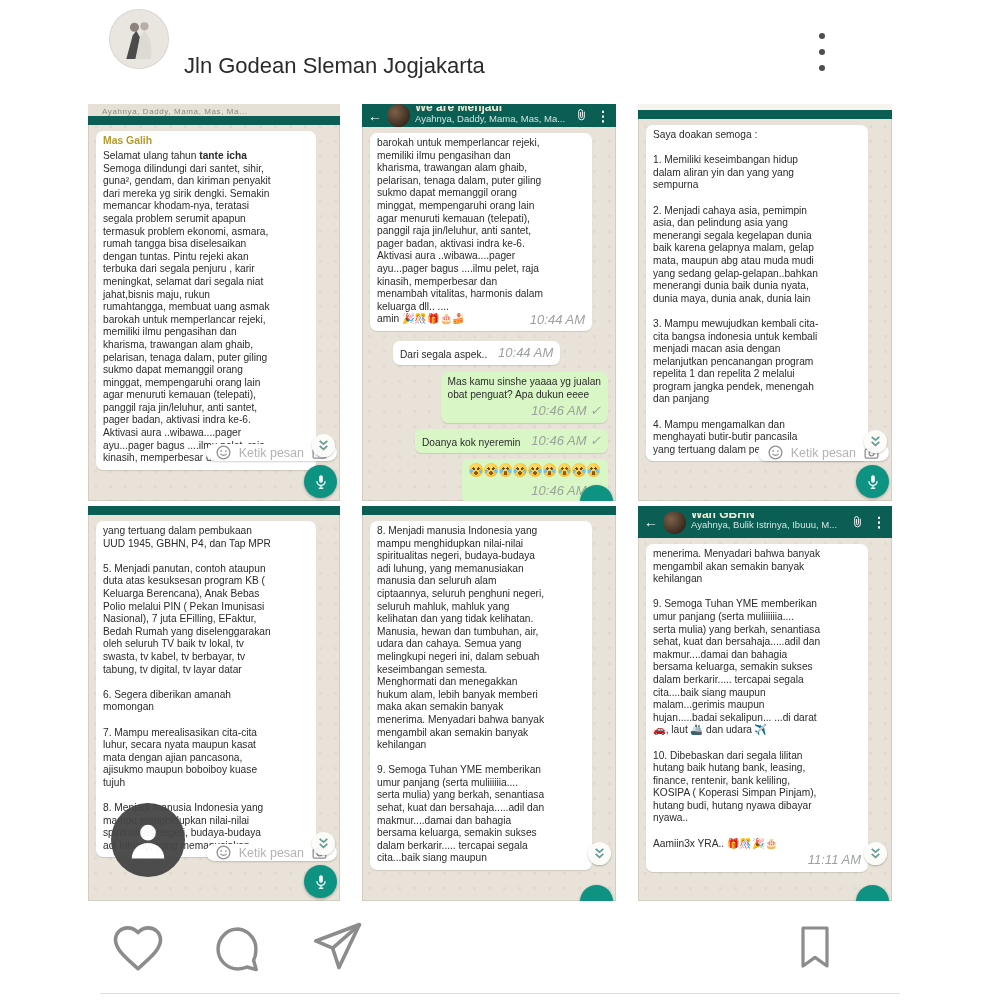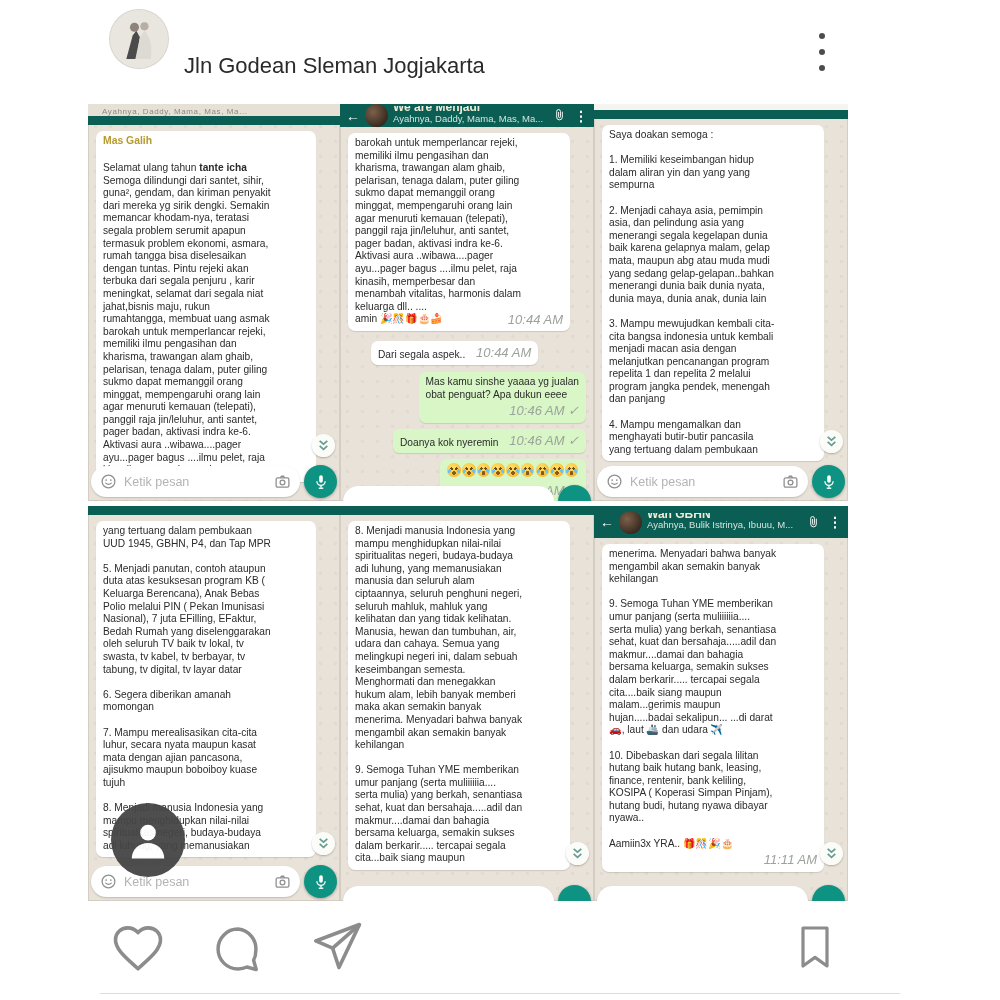--- a/index.html
+++ b/index.html
@@ -10,21 +10,21 @@
   .post-header{position:absolute;top:0;left:0;right:0;height:96px;background:#fff;}
   .avatar{position:absolute;left:110px;top:10px;width:58px;height:58px;border-radius:50%;
           overflow:hidden;background:#e9e6e1;box-shadow:0 0 0 1px #d8d5d0;}
   .username{position:absolute;left:190px;top:18px;font-size:27px;font-weight:bold;color:#1c1c1c;}
   .location{position:absolute;left:184px;top:53px;font-size:22px;color:#2a2a2a;}
   .menu-dots{position:absolute;left:812px;top:33px;width:20px;display:flex;flex-direction:column;gap:10px;align-items:center;cursor:pointer;}
   .menu-dots i{width:6px;height:6px;border-radius:50%;background:#4d4d4d;}
 
   
   .collage{position:absolute;left:88px;top:104px;width:776px;height:797px;display:grid;
-           grid-template-columns:252px 254px 254px;grid-template-rows:397px 395px;gap:5px 0;background:#fff;}
+           grid-template-columns:252px 254px 254px;grid-template-rows:397px 395px;gap:5px 22px;background:#fff;}
   .panel{position:relative;overflow:hidden;background:#e9e2d8;
          background-image:radial-gradient(circle, rgba(90,80,60,.05) 1.4px, transparent 1.6px);
          background-size:15px 15px;box-shadow:inset 0 0 0 1px rgba(0,0,0,.09);
          font-size:10.2px;color:#2b2b2b;}
 
   .wa-strip{height:9px;background:#0b5e54;}
   .white-sliver{height:6px;background:#f6f4ef;}
   .p1-sliver{height:12px;background:#e7e0d6;overflow:hidden;padding:0 14px;white-space:nowrap;}
   .p1-sliver span{display:block;margin-top:3px;font-size:8px;color:rgba(70,80,72,.6);letter-spacing:.6px;}
 
@@ -39,39 +39,39 @@
   .wa-sub{font-size:9.5px;color:#d3e4e0;white-space:nowrap;overflow:hidden;text-overflow:ellipsis;}
   .wa-clip{flex:none;width:15px;height:15px;}
   .wa-menu{flex:none;font-size:14px;font-weight:bold;padding-left:2px;}
 
   .bubble{position:relative;background:#fff;border-radius:7px;padding:4px 7px 5px;
           margin:6px 24px 4px 8px;box-shadow:0 1px 1px rgba(0,0,0,.12);}
   .bubble.fit{display:inline-block;margin-right:auto;max-width:200px;margin-left:31px;}
   .bubble.green{background:#d9f7c6;margin:3px 8px 3px 44px;align-self:flex-end;}
   .bubble.green.fit2{display:block;width:fit-content;margin-left:auto;border-radius:6px;}
   .flexcol{display:flex;flex-direction:column;align-items:stretch;}
-  .sender{color:#b79a2e;font-weight:bold;font-size:10.4px;margin-bottom:16px;}
+  .sender{color:#b79a2e;font-weight:bold;font-size:10.4px;margin-bottom:4px;}
   .msg{white-space:pre-line;line-height:12.6px;font-size:10.2px;}
   .time{font-size:13px;color:#9ba39c;font-style:italic;}
   .time.il{margin-left:8px;vertical-align:bottom;}
   .time.blk{display:block;text-align:right;margin-top:2px;}
   .time.abs{position:absolute;right:7px;bottom:4px;}
 
   .faces{display:inline-block;line-height:15px;}
   .face{display:inline-block;width:13.5px;height:13.5px;margin:0 .6px;border-radius:50%;
         background:
          radial-gradient(circle 1.3px at 34% 40%, #6d4c0d 98%, rgba(0,0,0,0)),
          radial-gradient(circle 1.3px at 66% 40%, #6d4c0d 98%, rgba(0,0,0,0)),
          radial-gradient(circle 1.9px at 50% 72%, #8a5a16 98%, rgba(0,0,0,0)),
          radial-gradient(circle 1.7px at 17% 58%, #6fc0ee 98%, rgba(0,0,0,0)),
          radial-gradient(circle 1.7px at 83% 58%, #6fc0ee 98%, rgba(0,0,0,0)),
          radial-gradient(circle at 38% 32%, #ffdf6b, #f5b31c);}
 
   .input-row{position:absolute;left:3px;right:3px;bottom:3px;display:flex;gap:4px;
-             align-items:center;z-index:3;}
+             align-items:flex-end;z-index:3;flex-direction:column;}
   .input-row.sliver{bottom:-17px;}
   .input-pill{flex:1;height:31px;background:#fff;border-radius:17px;display:flex;align-items:center;
               padding:0 9px;gap:7px;box-shadow:0 1px 2px rgba(0,0,0,.18);min-width:0;}
   .ph{flex:1;color:#b3b3b3;font-size:12.5px;white-space:nowrap;overflow:hidden;}
   .mic-btn{width:33px;height:33px;border-radius:50%;background:#0e9383;flex:none;
            display:flex;align-items:center;justify-content:center;box-shadow:0 1px 3px rgba(0,0,0,.3);}
   .scroll-chip{position:absolute;right:5px;width:23px;height:23px;border-radius:50%;z-index:4;
                background:rgba(252,252,250,.95);display:flex;align-items:center;justify-content:center;
                box-shadow:0 1px 2px rgba(0,0,0,.25);}
   .head-overlay{position:absolute;left:23px;bottom:24px;width:74px;height:74px;border-radius:50%;

